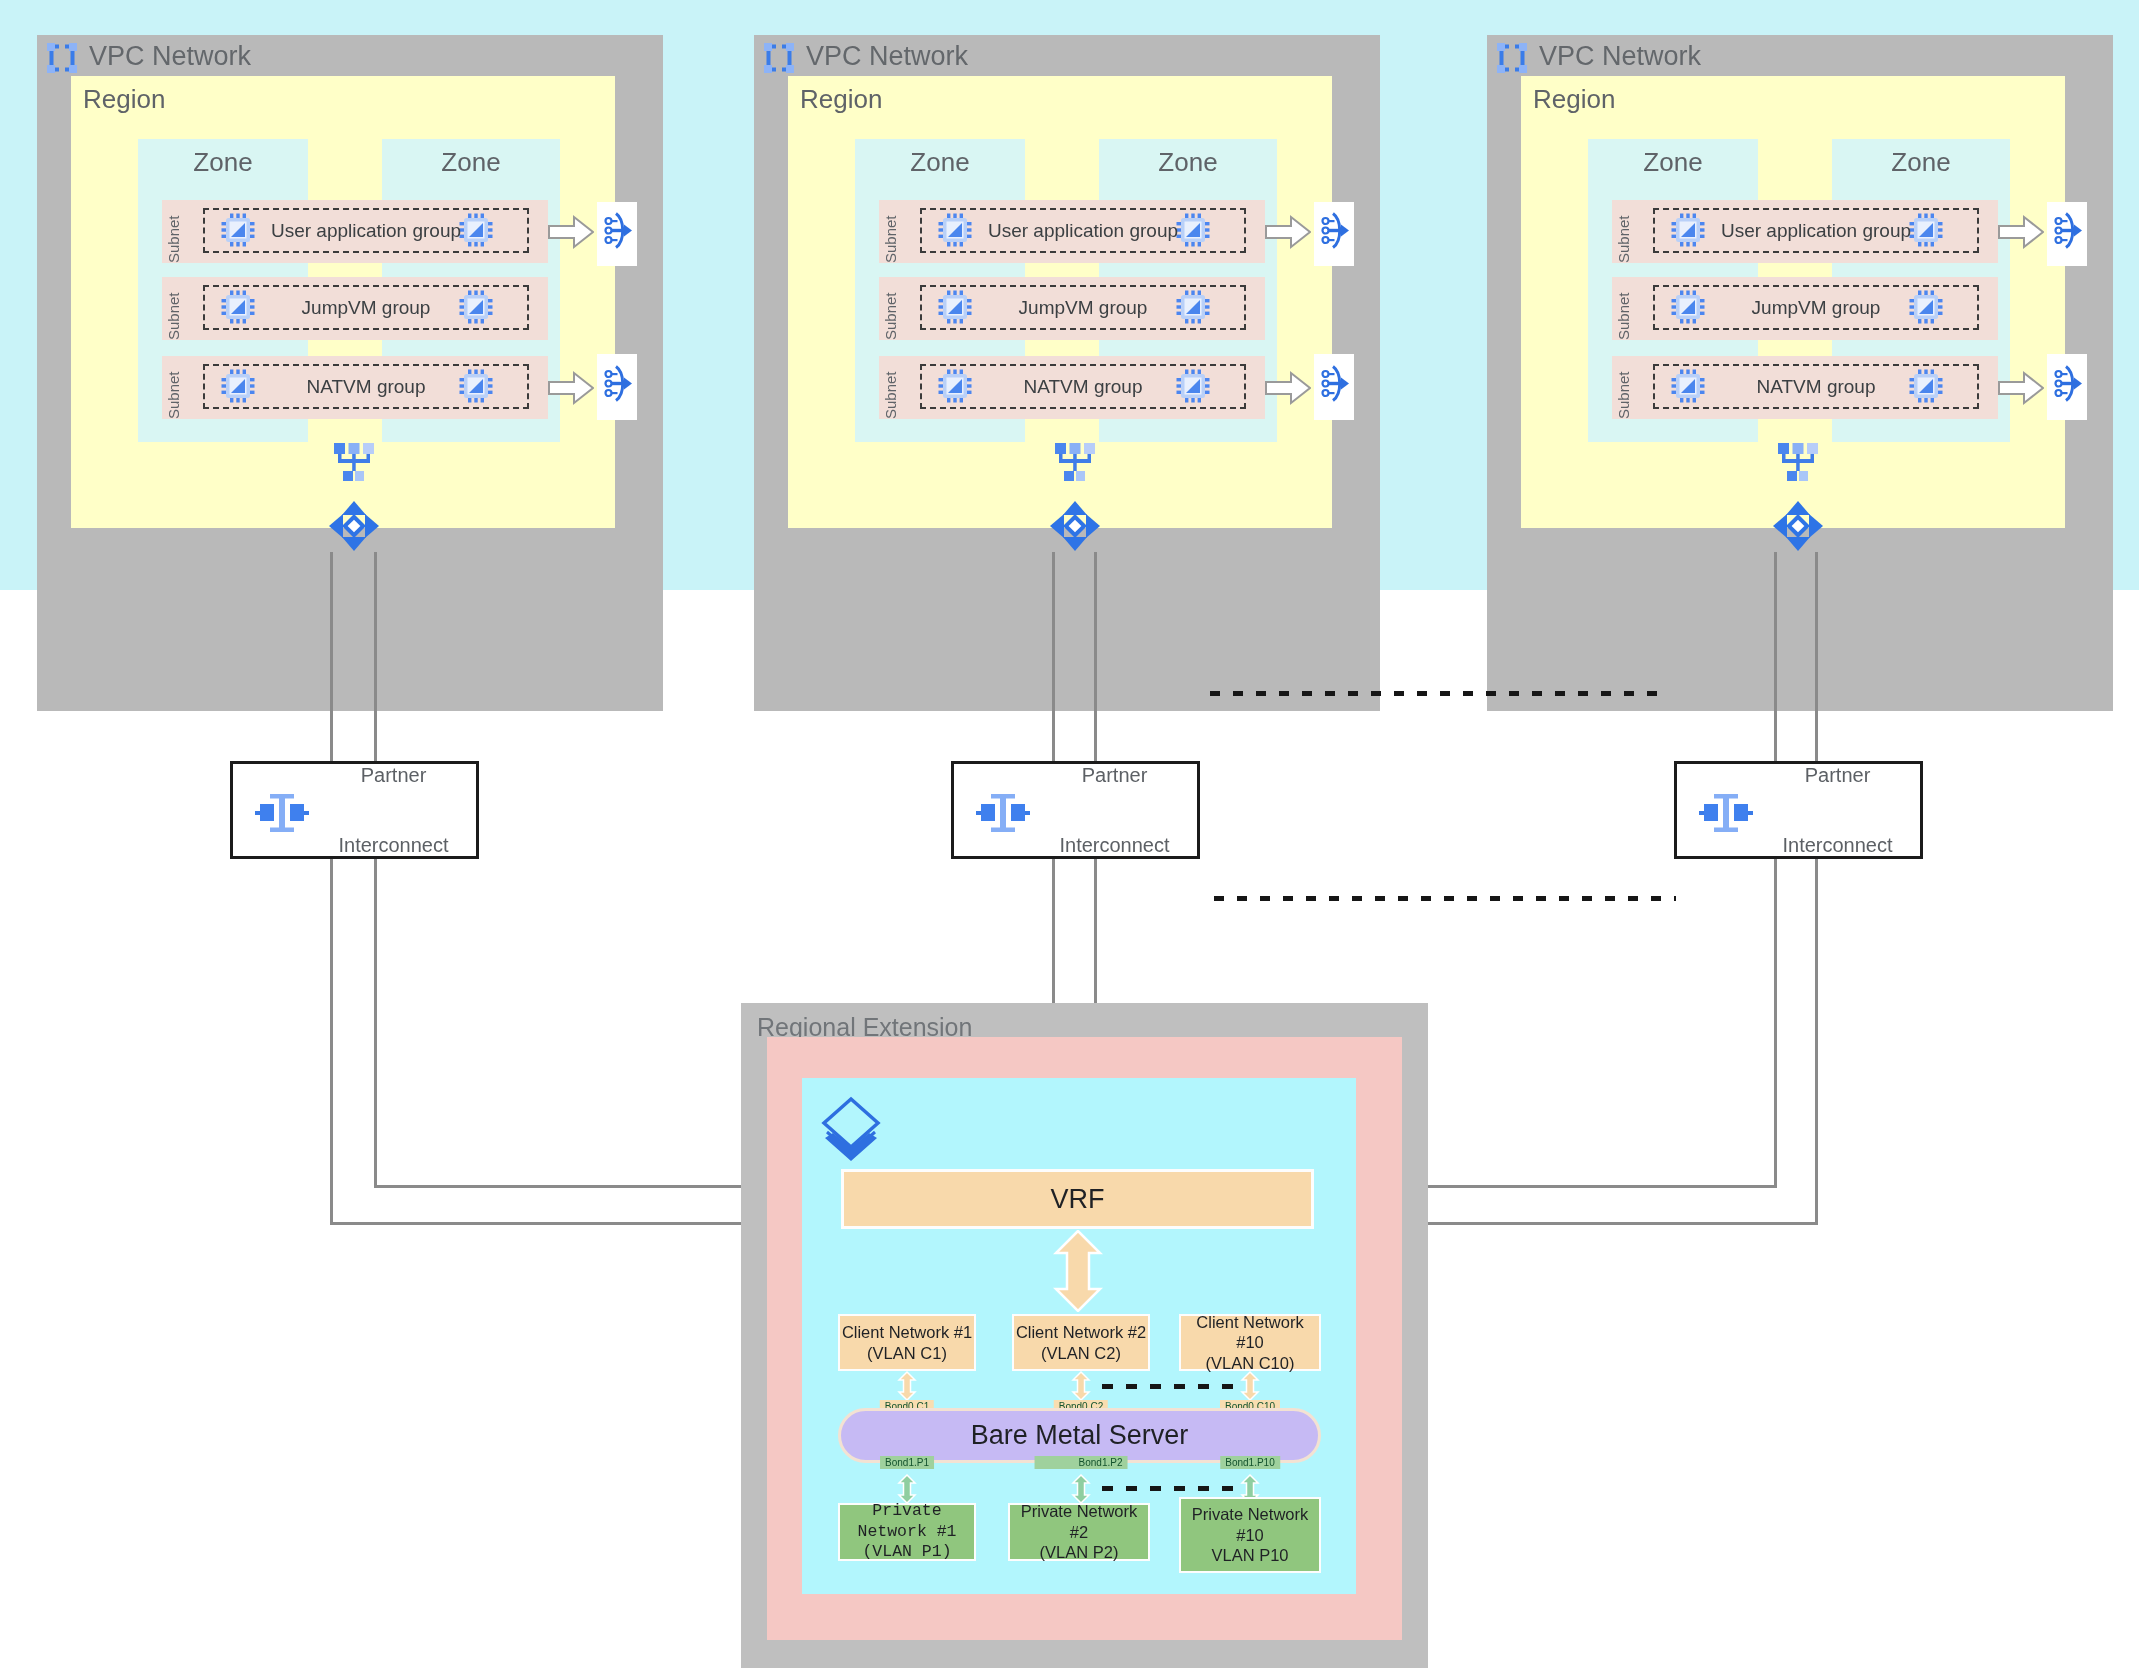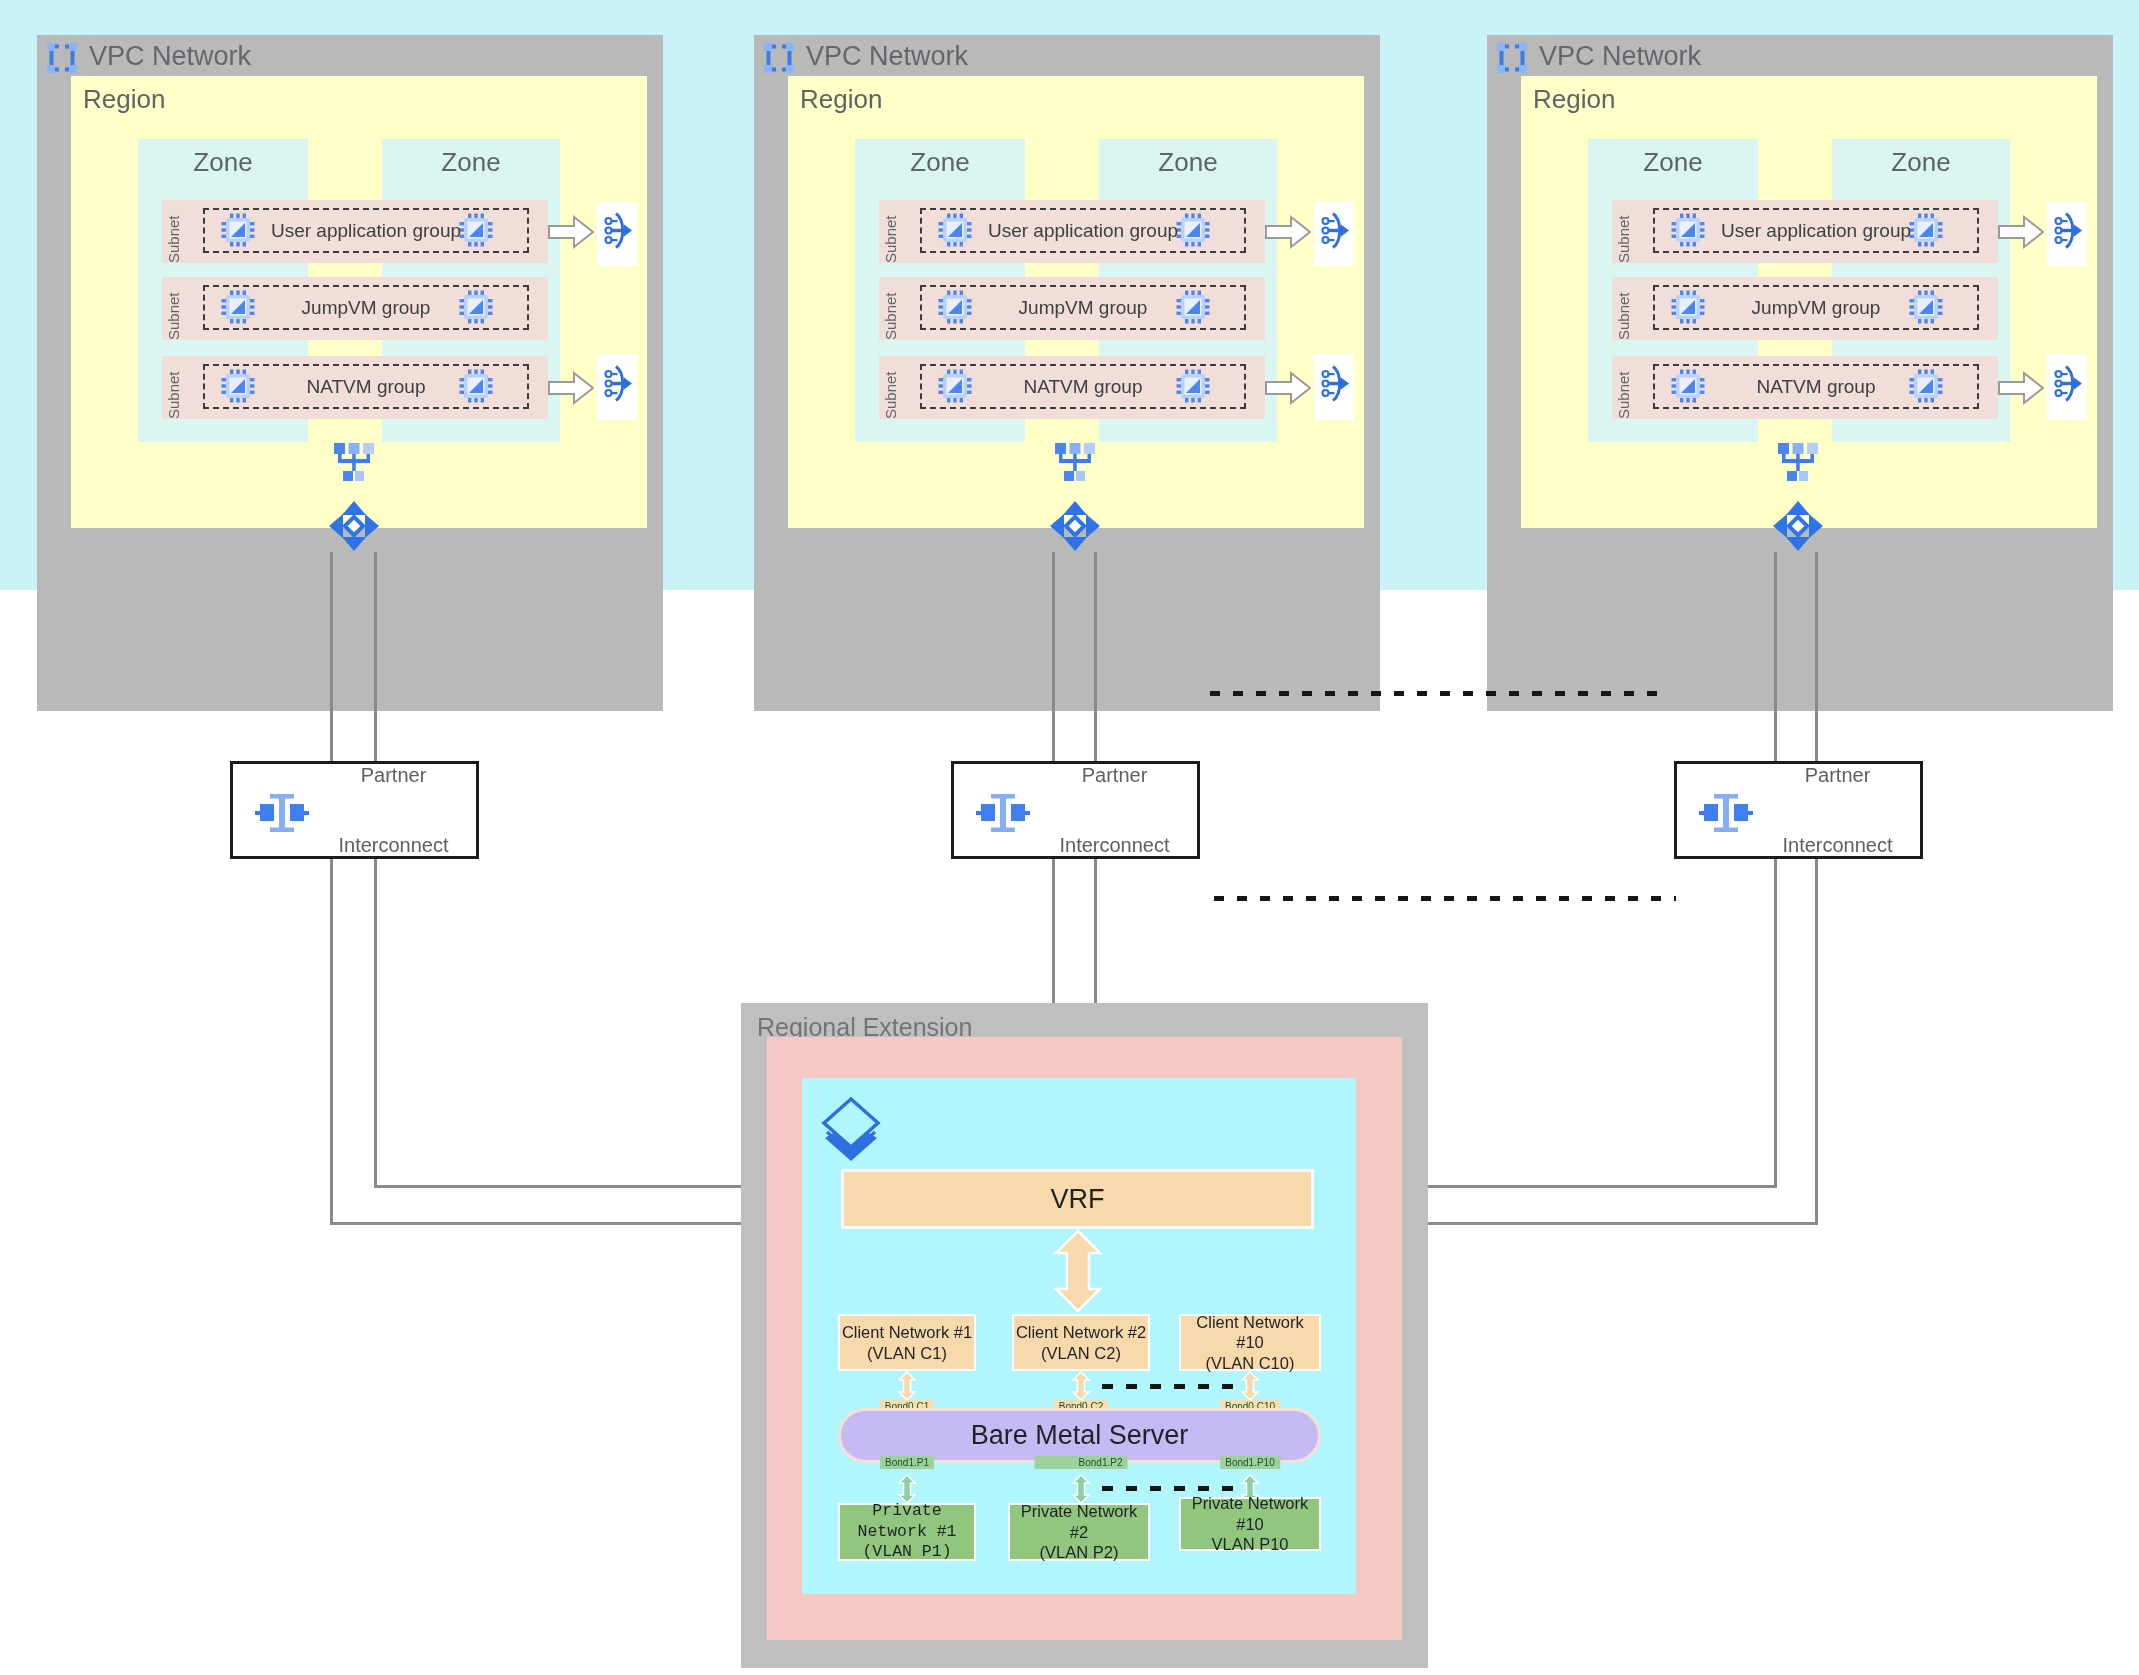--- a/index.html
+++ b/index.html
@@ -6,21 +6,21 @@
   #canvas{position:relative;width:2139px;height:1675px;background:#ffffff;overflow:hidden;
           font-family:"Liberation Sans", sans-serif;}
   .abs{position:absolute;}
   
   #band-top{left:0;top:0;width:2139px;height:590px;background:#c9f3f8;}
   
   .vpc{position:absolute;top:35px;width:626px;height:676px;background:#b9b9b9;}
   .vpc-head{position:absolute;left:0;top:0;width:100%;height:41px;}
   .vpc-icon{position:absolute;left:10px;top:8px;width:30px;height:30px;}
   .vpc-title{position:absolute;left:52px;top:6px;font-size:27px;color:#63676b;}
-  .region{position:absolute;left:34px;top:41px;width:544px;height:452px;background:#ffffc8;padding-left:32px;}
+  .region{position:absolute;left:34px;top:41px;width:544px;height:452px;background:#ffffc8;}
   .region-label{position:absolute;left:12px;top:8px;font-size:26px;color:#5f6368;}
   .zone{position:absolute;top:63px;height:303px;background:#d9f6f3;}
   .zone.z1{left:67px;width:170px;}
   .zone.z2{left:311px;width:178px;}
   .zone-label{position:absolute;left:0;top:8px;width:100%;text-align:center;font-size:26px;color:#5f6368;}
   .subnet-row{position:absolute;left:91px;width:386px;height:63px;background:#f2ded8;}
   .subnet-label{position:absolute;left:3px;top:0;height:100%;display:flex;align-items:center;
     writing-mode:vertical-rl;transform:rotate(180deg);font-size:15px;color:#5f6368;}
   .group-box{position:absolute;left:41px;top:8px;width:326px;height:45px;border:2px dashed #3b3b3b;box-sizing:border-box;}
   .vm{position:absolute;top:3px;width:34px;height:34px;}
@@ -721,21 +721,21 @@
           <polygon points="10,1 2,9 6.5,9 6.5,21 2,21 10,29 18,21 13.5,21 13.5,9 18,9" fill="#8fcea0" stroke="#ffffff" stroke-width="1.5"></polygon>
         </svg></div>
       <div class="net-box pn abs" style="left:1008px;top:1503px;width:142px;height:58px;">
         <div>Private Network #2</div>
         <div>(VLAN P2)</div>
       </div>
       <div class="bond-tag bond1" style="left:1250px;top:1456px;">Bond1.P10</div>
       <div class="sm-arrow" style="left:1240px;top:1474px;"><svg viewBox="0 0 20 30" width="20" height="30">
           <polygon points="10,1 2,9 6.5,9 6.5,21 2,21 10,29 18,21 13.5,21 13.5,9 18,9" fill="#8fcea0" stroke="#ffffff" stroke-width="1.5"></polygon>
         </svg></div>
-      <div class="net-box pn abs" style="left:1179px;top:1497px;width:142px;height:54px;">
+      <div class="net-box pn abs" style="left:1179px;top:1497px;width:142px;height:76px;">
         <div>Private Network</div>
         <div>#10</div>
         <div>VLAN P10</div>
       </div>
     </div>
 
   <div class="dots-small abs" style="left:1102px;top:1384px;width:132px;"></div>
   <div class="dots-small abs" style="left:1102px;top:1486px;width:132px;"></div>
 <div class="abs" style="left:332px;top:443px;width:44px;height:40px;"><svg viewBox="0 0 44 40" width="44" height="40">
         <rect x="2" y="0" width="11" height="11" fill="#4a86ee"></rect>

